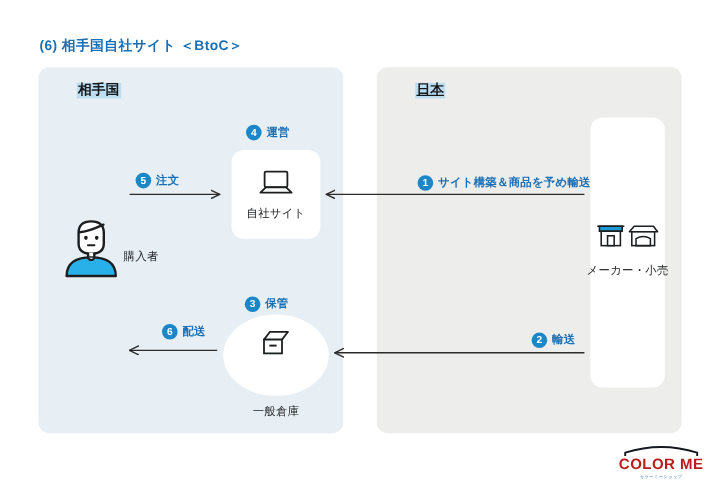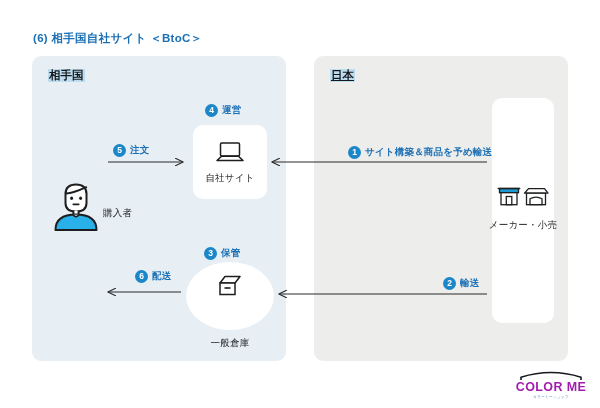--- a/index.html
+++ b/index.html
@@ -18,21 +18,21 @@
     color: #1b6fb5; letter-spacing: .3px; white-space: nowrap;
   }
 
   
   .panel { position: absolute; border-radius: 9px; }
   .panel-left  { left: 32px;  top: 56px; width: 254px; height: 305px; background: #e7eff4; }
   .panel-right { left: 314px; top: 56px; width: 254px; height: 305px; background: #ededeb; }
 
   .panel-label {
     position: absolute; font-size: 11.5px; font-weight: bold; color: #16181a;
-    white-space: nowrap; line-height: 15px;
+    white-space: nowrap; line-height: 15px; margin-left: 16px;
   }
   .panel-label .hl {
     background: #bcdcf0;
     padding: 0 1px 1px 1px;
     box-decoration-break: clone;
   }
   .label-left  { left: 48px;  top: 68px; }
   .label-right { left: 330px; top: 68px; text-decoration: underline; }
 
   
@@ -83,21 +83,21 @@
   .step-3 { left: 204px; top: 247px; }
   .step-6 { left: 135px; top: 270px; }
   .step-2 { left: 443px; top: 277px; }
 
   
   .arrows { position: absolute; left: 0; top: 0; width: 600px; height: 408px; pointer-events: none; }
 
   
   .logo { position: absolute; left: 515px; top: 370px; width: 72px; }
   .logo-word {
-    font-size: 12.5px; font-weight: bold; color: #a21caf;
+    font-size: 12.5px; font-weight: bold; color: #b91c1c;
     letter-spacing: .4px; text-align: center; line-height: 13px;
   }
   .logo-sub {
     font-size: 3.4px; color: #2a6fae; letter-spacing: .5px;
     text-align: center; margin-top: 1px; line-height: 5px;
   }
 </style>
 </head>
 <body>
 

